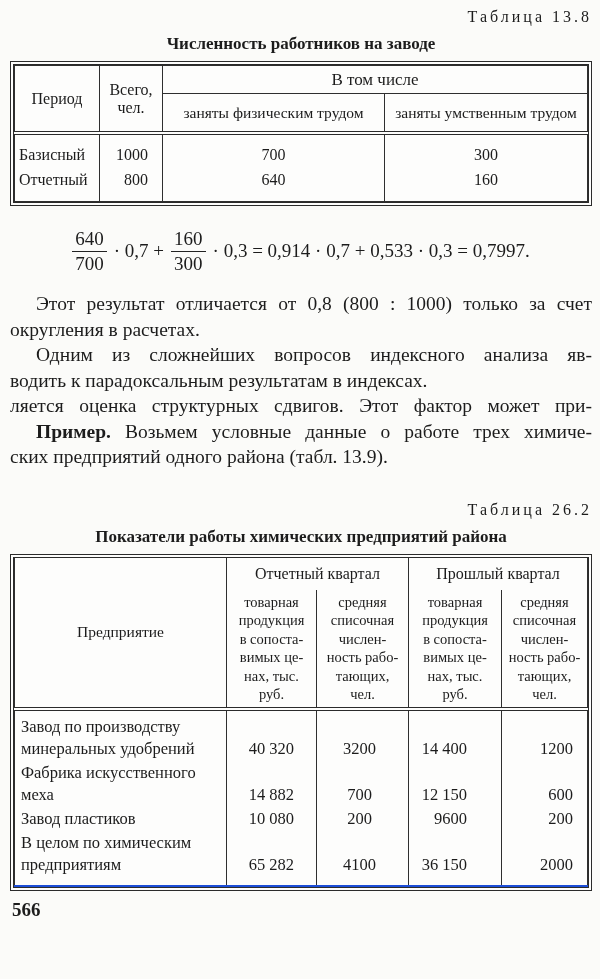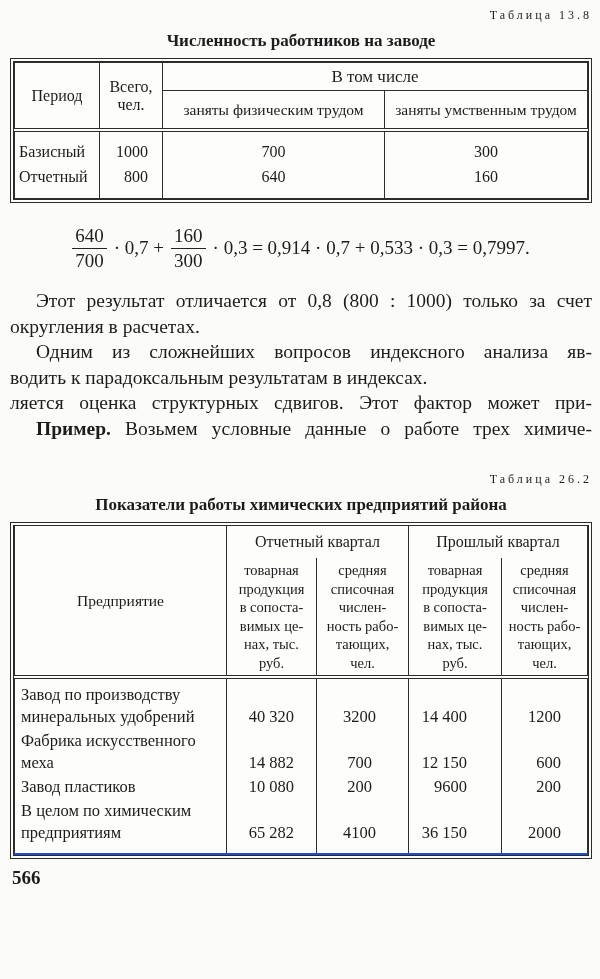--- a/index.html
+++ b/index.html
@@ -13,21 +13,21 @@
   .page {
     box-sizing: border-box;
     width: 600px; height: 979px;
     padding: 6px 8px 0 10px;
     position: relative;
   }
 
   
   .tbl-label {
     text-align: right;
-    font-size: 12px;
+    font-size: 16px;
     letter-spacing: 3px;
     margin: 2px 0 8px 0;
   }
   .tbl-title {
     text-align: center;
     font-weight: bold;
     font-size: 17px;
     margin: 0 0 7px 0;
   }
 
@@ -65,21 +65,21 @@
   .t2 .name-cell {
     white-space: pre-line;
     text-align: left;
     padding-left: 6px;
     font-size: 16.5px; line-height: 22px;
   }
   .t2 .num-cell { text-align: right; font-size: 16.5px; line-height: 22px; }
   .t2 .pr-a { padding-right: 22px; }
   .t2 .pr-b { padding-right: 36px; padding-left: 26px; }
   .t2 .pr-c { padding-right: 34px; }
-  .t2 .pr-d { padding-right: 26px; }
+  .t2 .pr-d { padding-right: 14px; }
   .t2 tbody tr.r1 td { padding-top: 5px; }
   .t2 tbody tr.r2 td { padding-top: 2px; }
   .t2 tbody tr.r3 td { padding-top: 2px; }
   .t2 tbody tr.r4 td { padding-top: 2px; padding-bottom: 9px; }
 
   
   .bodytext { font-size: 19.5px; line-height: 25.5px; }
   .ln { text-align: justify; text-align-last: justify; }
   .ln.last { text-align: left; text-align-last: auto; }
   .indent { text-indent: 26px; }
@@ -181,20 +181,21 @@
   </div>
 
   <div class="bodytext">
     <div class="ln indent">Одним из сложнейших вопросов индексного анализа яв-</div>
     <div class="ln last">водить к парадоксальным результатам в индексах.</div>
     <div class="ln">ляется оценка структурных сдвигов. Этот фактор может при-</div>
   </div>
 
   <div class="bodytext">
     <div class="ln indent"><span class="lead-bold">Пример.</span><span> Возьмем условные данные о работе трех химиче-</span></div>
+    <div class="ln last">ских предприятий одного района (табл. 13.9).</div>
   </div>
 
   <div class="tbl-label sect2-label">Таблица 26.2</div>
   <div class="tbl-title">Показатели работы химических предприятий района</div>
 
   <div class="frame">
     <table class="t2">
       <colgroup>
         <col style="width:212px">
           <col style="width:90px">

